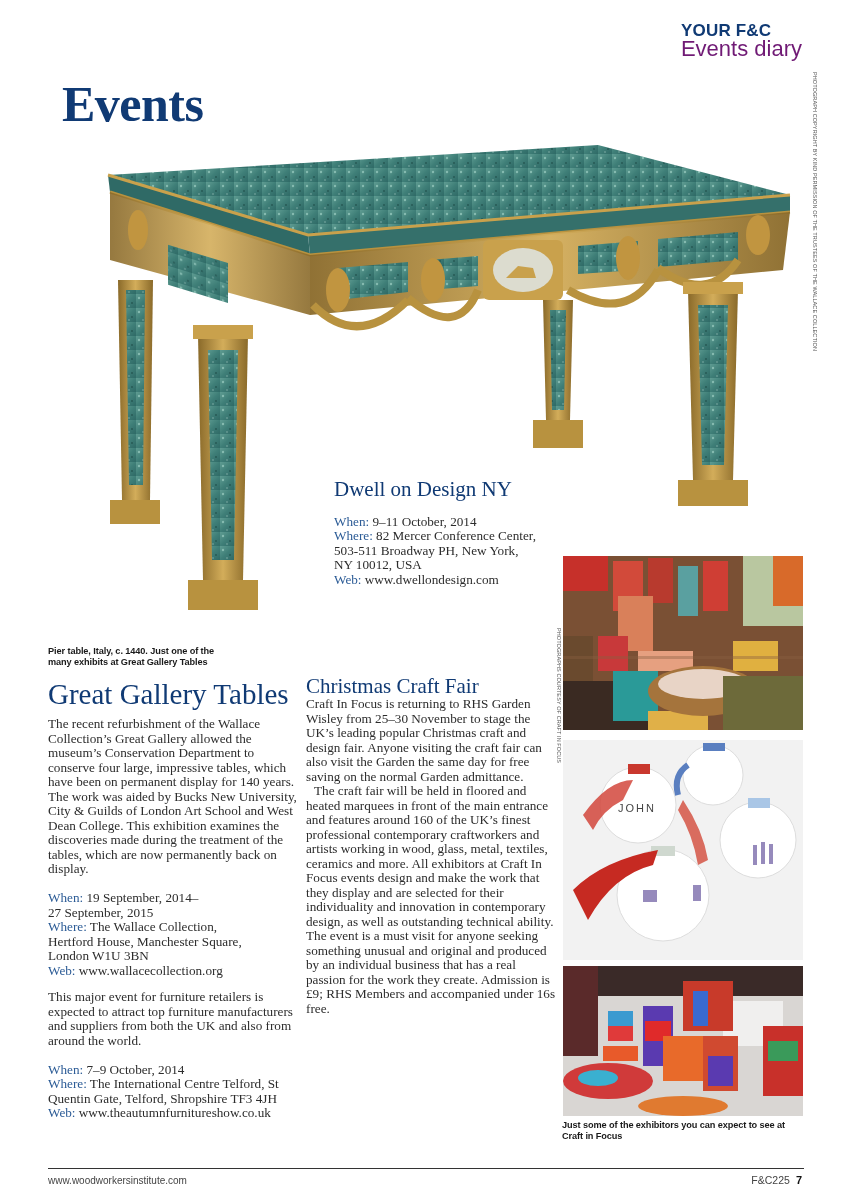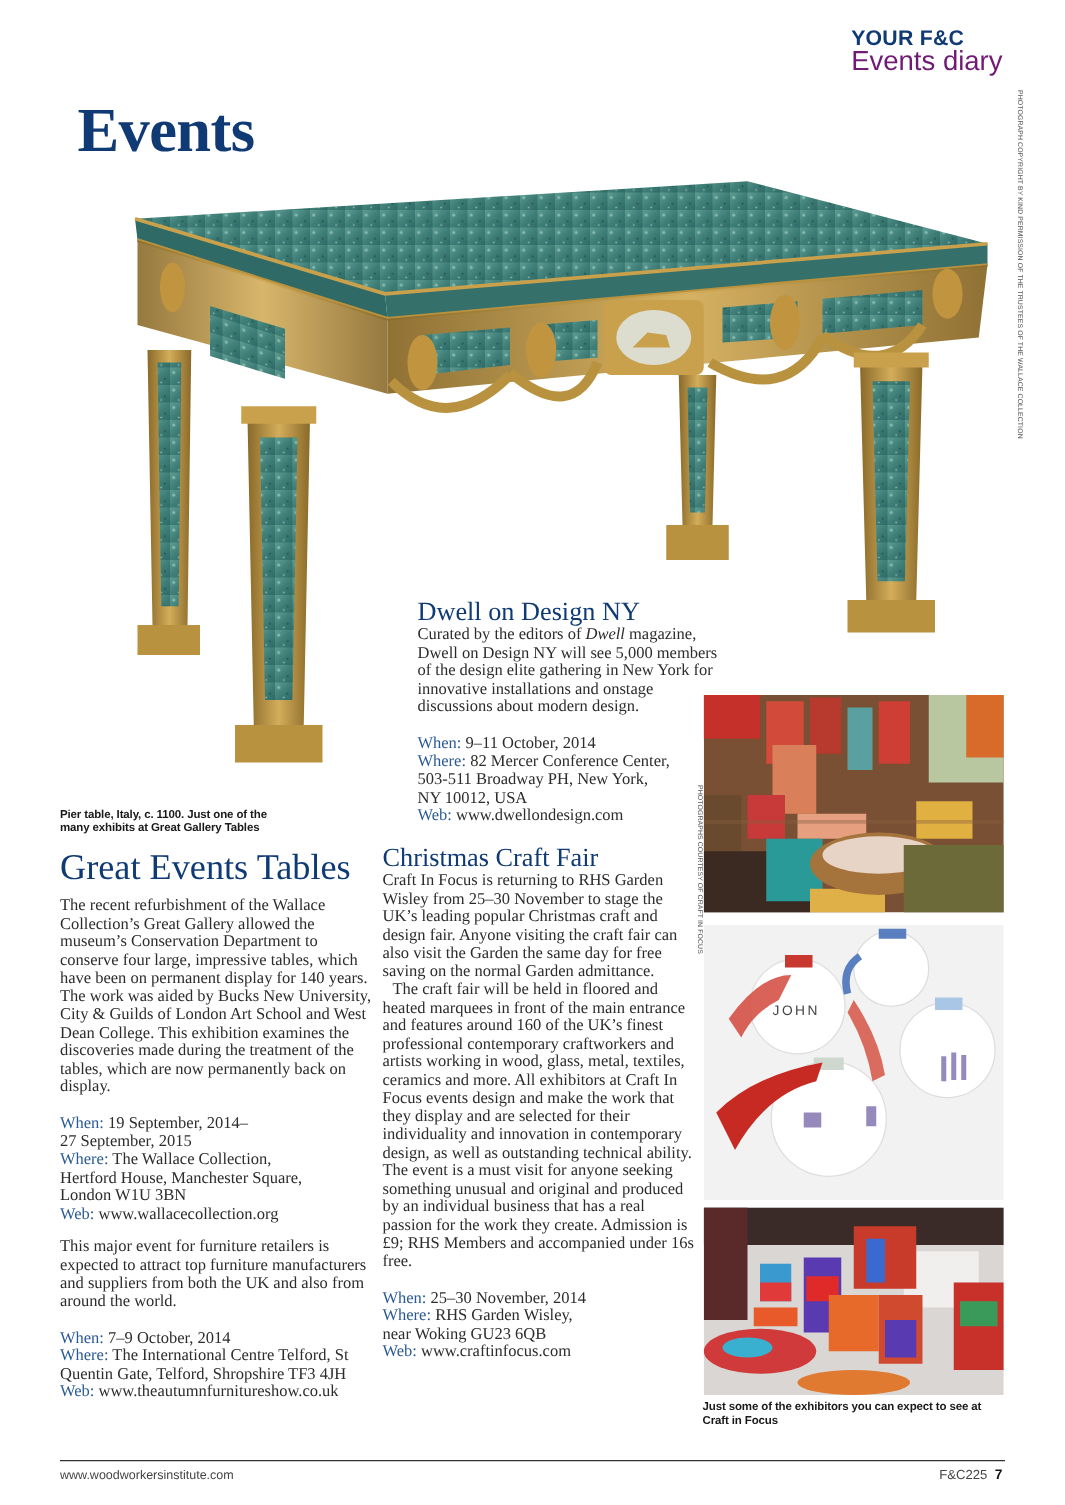--- a/index.html
+++ b/index.html
@@ -128,24 +128,24 @@
     <rect x="495" y="280" width="50" height="28" fill="#b8923f"></rect>
   </g>
   <g>
     <polygon points="650,150 700,150 695,340 655,340" fill="url(#gold)"></polygon>
     <polygon points="660,165 690,165 686,325 664,325" fill="url(#speck)"></polygon>
     <rect x="640" y="340" width="70" height="26" fill="#b8923f"></rect>
     <rect x="645" y="142" width="60" height="12" fill="#c9a14c"></rect>
   </g>
 </svg>
 
-<div class="caption caption-table">Pier table, Italy, c. 1100. Just one of the many exhibits at Great Gallery Tables</div>
+<div class="caption caption-table">Pier table, Italy, c. 1440. Just one of the many exhibits at Great Gallery Tables</div>
 
 <div class="section sec-ggt">
-  <h2 class="h-big">Great Events Tables</h2>
+  <h2 class="h-big">Great Gallery Tables</h2>
   <p class="body-text">The recent refurbishment of the Wallace Collection’s Great Gallery allowed the museum’s Conservation Department to conserve four large, impressive tables, which have been on permanent display for 140 years. The work was aided by Bucks New University, City &amp; Guilds of London Art School and West Dean College. This exhibition examines the discoveries made during the treatment of the tables, which are now permanently back on display.</p>
   <div class="meta">
     <span class="ln"><span class="lbl">When:</span><span> 19 September, 2014–</span></span>
     <span class="ln">27 September, 2015</span>
     <span class="ln"><span class="lbl">Where:</span><span> The Wallace Collection,</span></span>
     <span class="ln">Hertford House, Manchester Square,</span>
     <span class="ln">London W1U 3BN</span>
     <span class="ln"><span class="lbl">Web:</span><span> www.wallacecollection.org</span></span>
   </div>
 </div>
@@ -155,42 +155,35 @@
   <div class="meta">
     <span class="ln"><span class="lbl">When:</span><span> 7–9 October, 2014</span></span>
     <span class="ln"><span class="lbl">Where:</span><span> The International Centre Telford, St</span></span>
     <span class="ln">Quentin Gate, Telford, Shropshire TF3 4JH</span>
     <span class="ln"><span class="lbl">Web:</span><span> www.theautumnfurnitureshow.co.uk</span></span>
   </div>
 </div>
 
 <div class="section sec-dwell">
   <h2 class="h-mid">Dwell on Design NY</h2>
-  <p class="body-text"><span>Curated by the editors of </span><em>Dwell</em><span> magazine, Dwell on Design NY will see 5,000 members of the design elite gathering in New York for innovative installations and onstage discussions about modern design.</span></p>
   <div class="meta">
     <span class="ln"><span class="lbl">When:</span><span> 9–11 October, 2014</span></span>
     <span class="ln"><span class="lbl">Where:</span><span> 82 Mercer Conference Center,</span></span>
     <span class="ln">503-511 Broadway PH, New York,</span>
     <span class="ln">NY 10012, USA</span>
     <span class="ln"><span class="lbl">Web:</span><span> www.dwellondesign.com</span></span>
   </div>
 </div>
 
 <div class="section sec-craft">
   <h2 class="h-mid">
     <span style="display:block">Christmas Craft Fair</span>
   </h2>
   <p class="body-text">Craft In Focus is returning to RHS Garden Wisley from 25–30 November to stage the UK’s leading popular Christmas craft and design fair. Anyone visiting the craft fair can also visit the Garden the same day for free saving on the normal Garden admittance.</p>
   <p class="body-text indent">The craft fair will be held in floored and heated marquees in front of the main entrance and features around 160 of the UK’s finest professional contemporary craftworkers and artists working in wood, glass, metal, textiles, ceramics and more. All exhibitors at Craft In Focus events design and make the work that they display and are selected for their individuality and innovation in contemporary design, as well as outstanding technical ability. The event is a must visit for anyone seeking something unusual and original and produced by an individual business that has a real passion for the work they create. Admission is £9; RHS Members and accompanied under 16s free.</p>
-  <div class="meta">
-    <span class="ln"><span class="lbl">When:</span><span> 25–30 November, 2014</span></span>
-    <span class="ln"><span class="lbl">Where:</span><span> RHS Garden Wisley,</span></span>
-    <span class="ln">near Woking GU23 6QB</span>
-    <span class="ln"><span class="lbl">Web:</span><span> www.craftinfocus.com</span></span>
-  </div>
 </div>
 
 <div class="credit-vertical credit-craft">PHOTOGRAPHS COURTESY OF CRAFT IN FOCUS</div>
 
 <svg class="photo photo-bags" viewBox="0 0 240 174" preserveAspectRatio="none" xmlns="http://www.w3.org/2000/svg">
   <rect width="240" height="174" fill="#7a5034"></rect>
   <rect x="180" y="0" width="60" height="70" fill="#b9c7a0"></rect>
   <rect x="0" y="0" width="45" height="35" fill="#c6302a"></rect>
   <rect x="50" y="5" width="30" height="50" fill="#d24a3a"></rect>
   <rect x="85" y="2" width="25" height="45" fill="#b83a2e"></rect>

